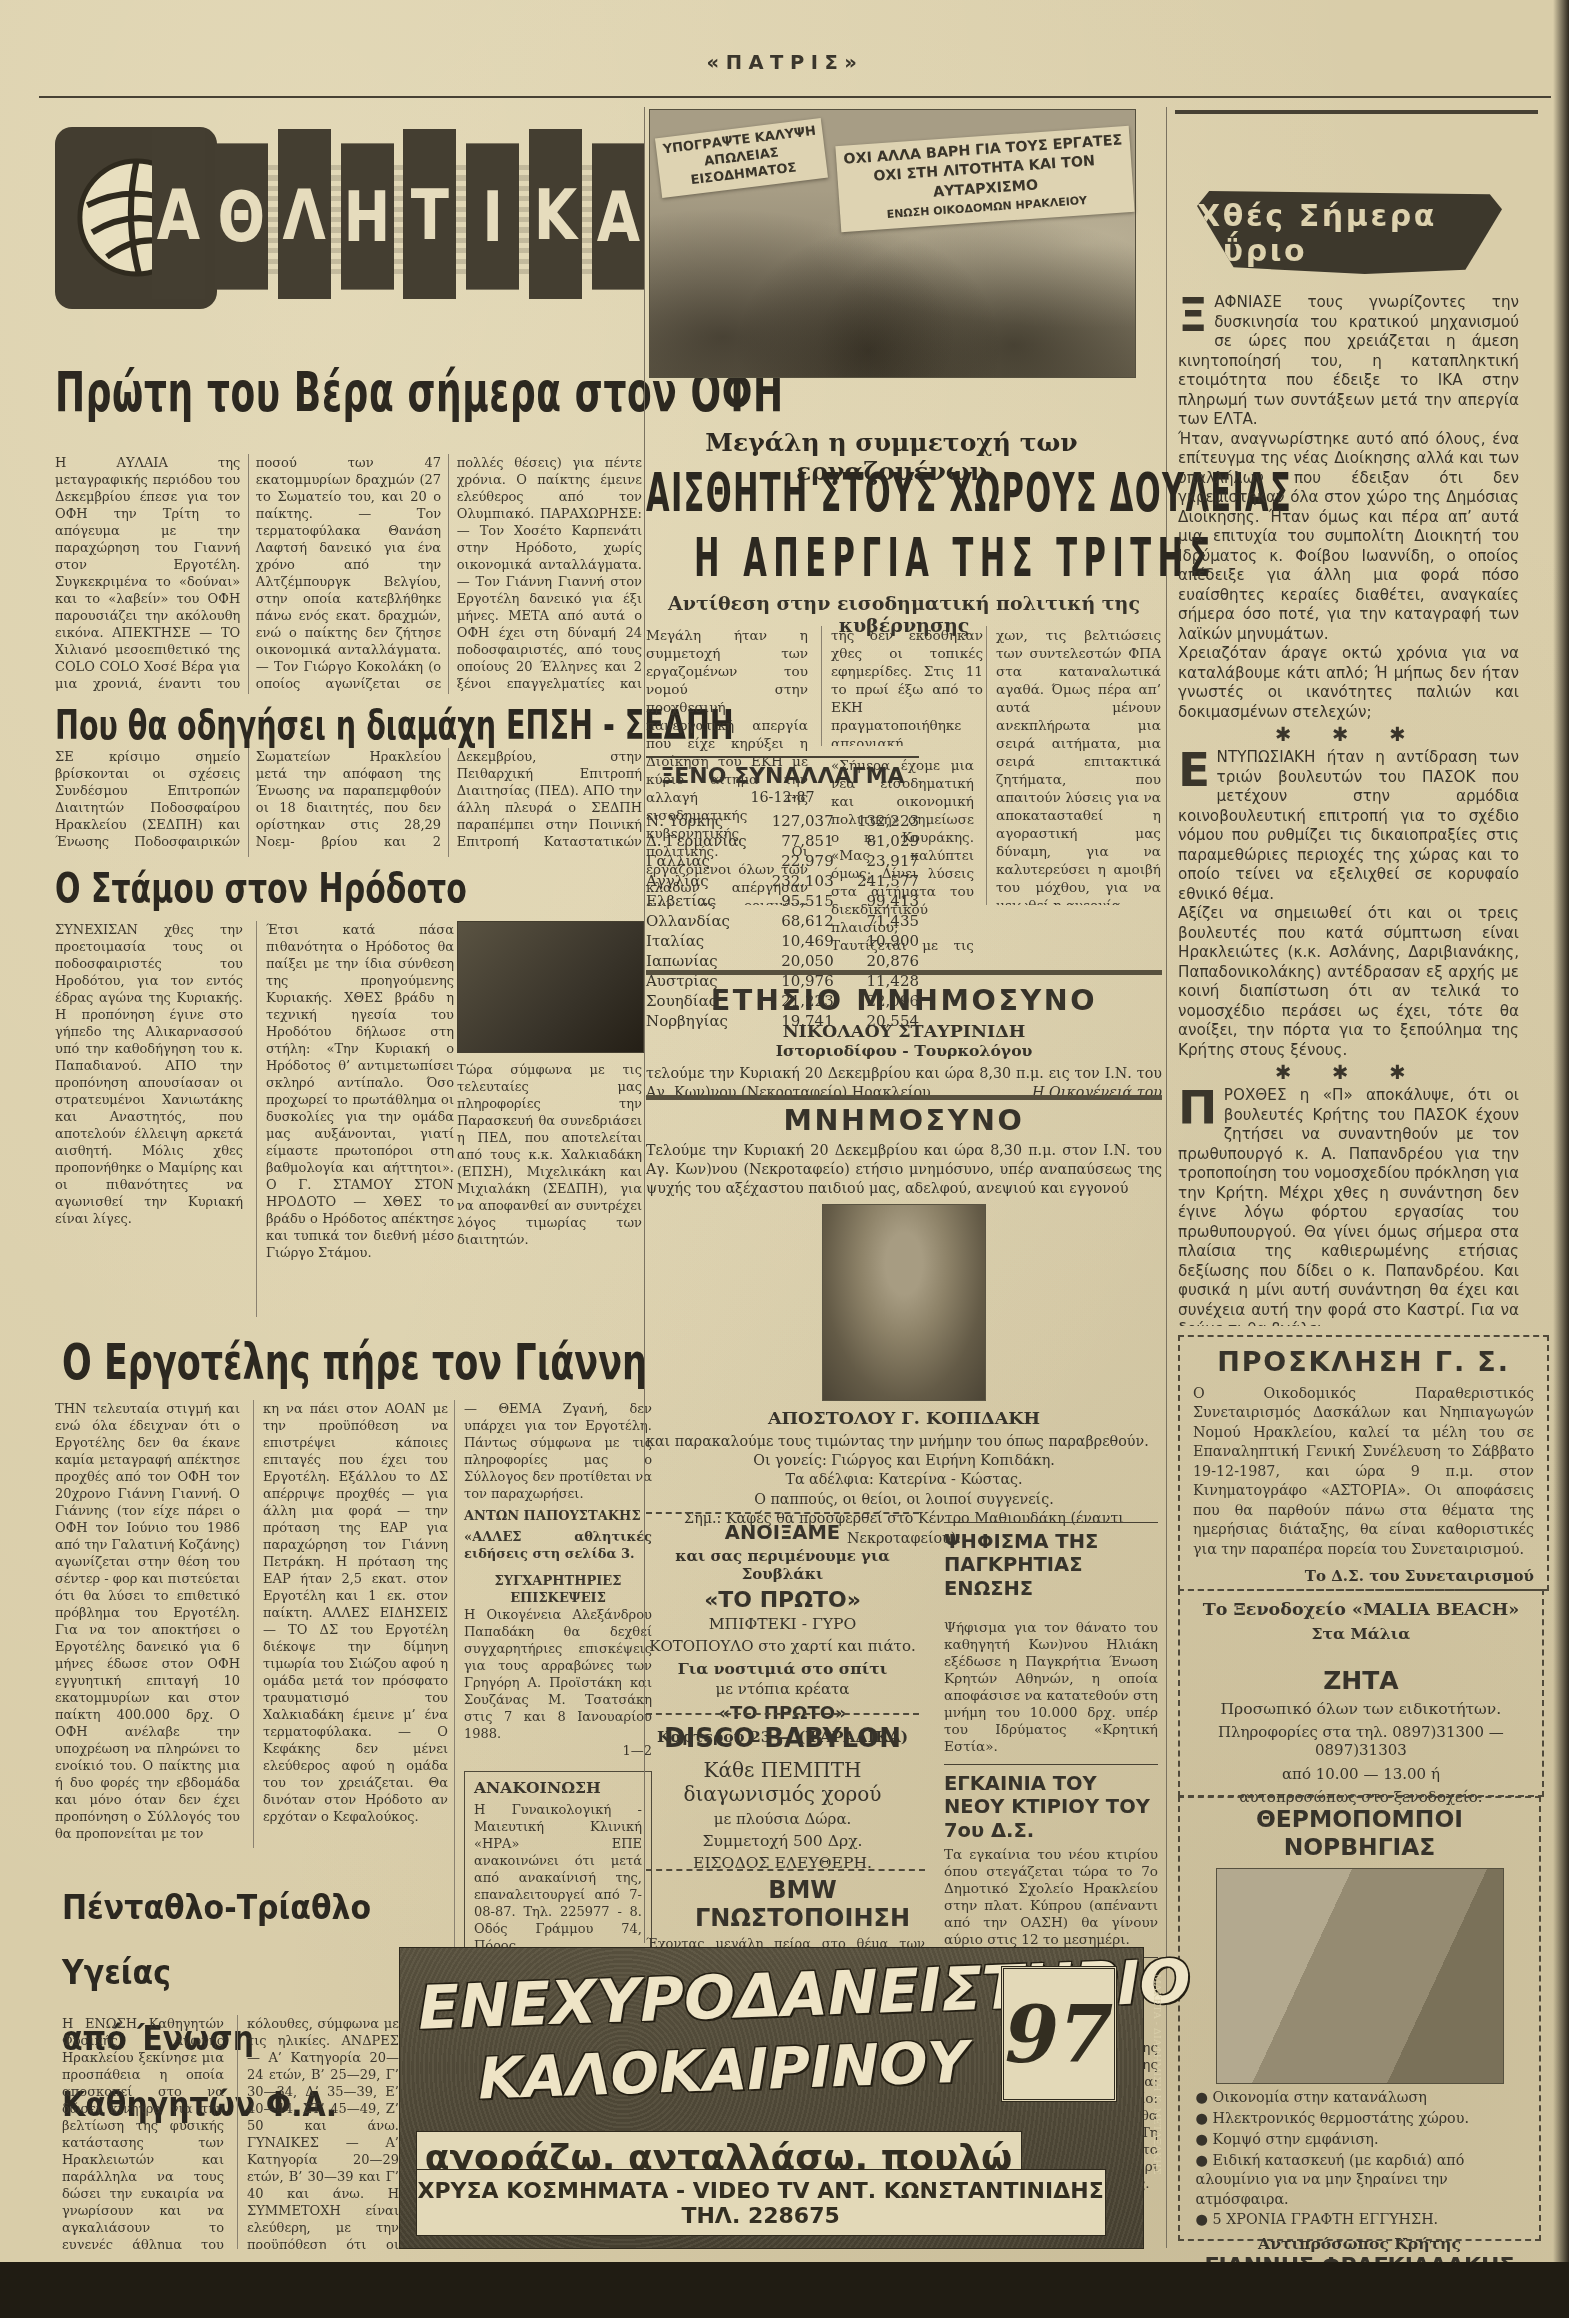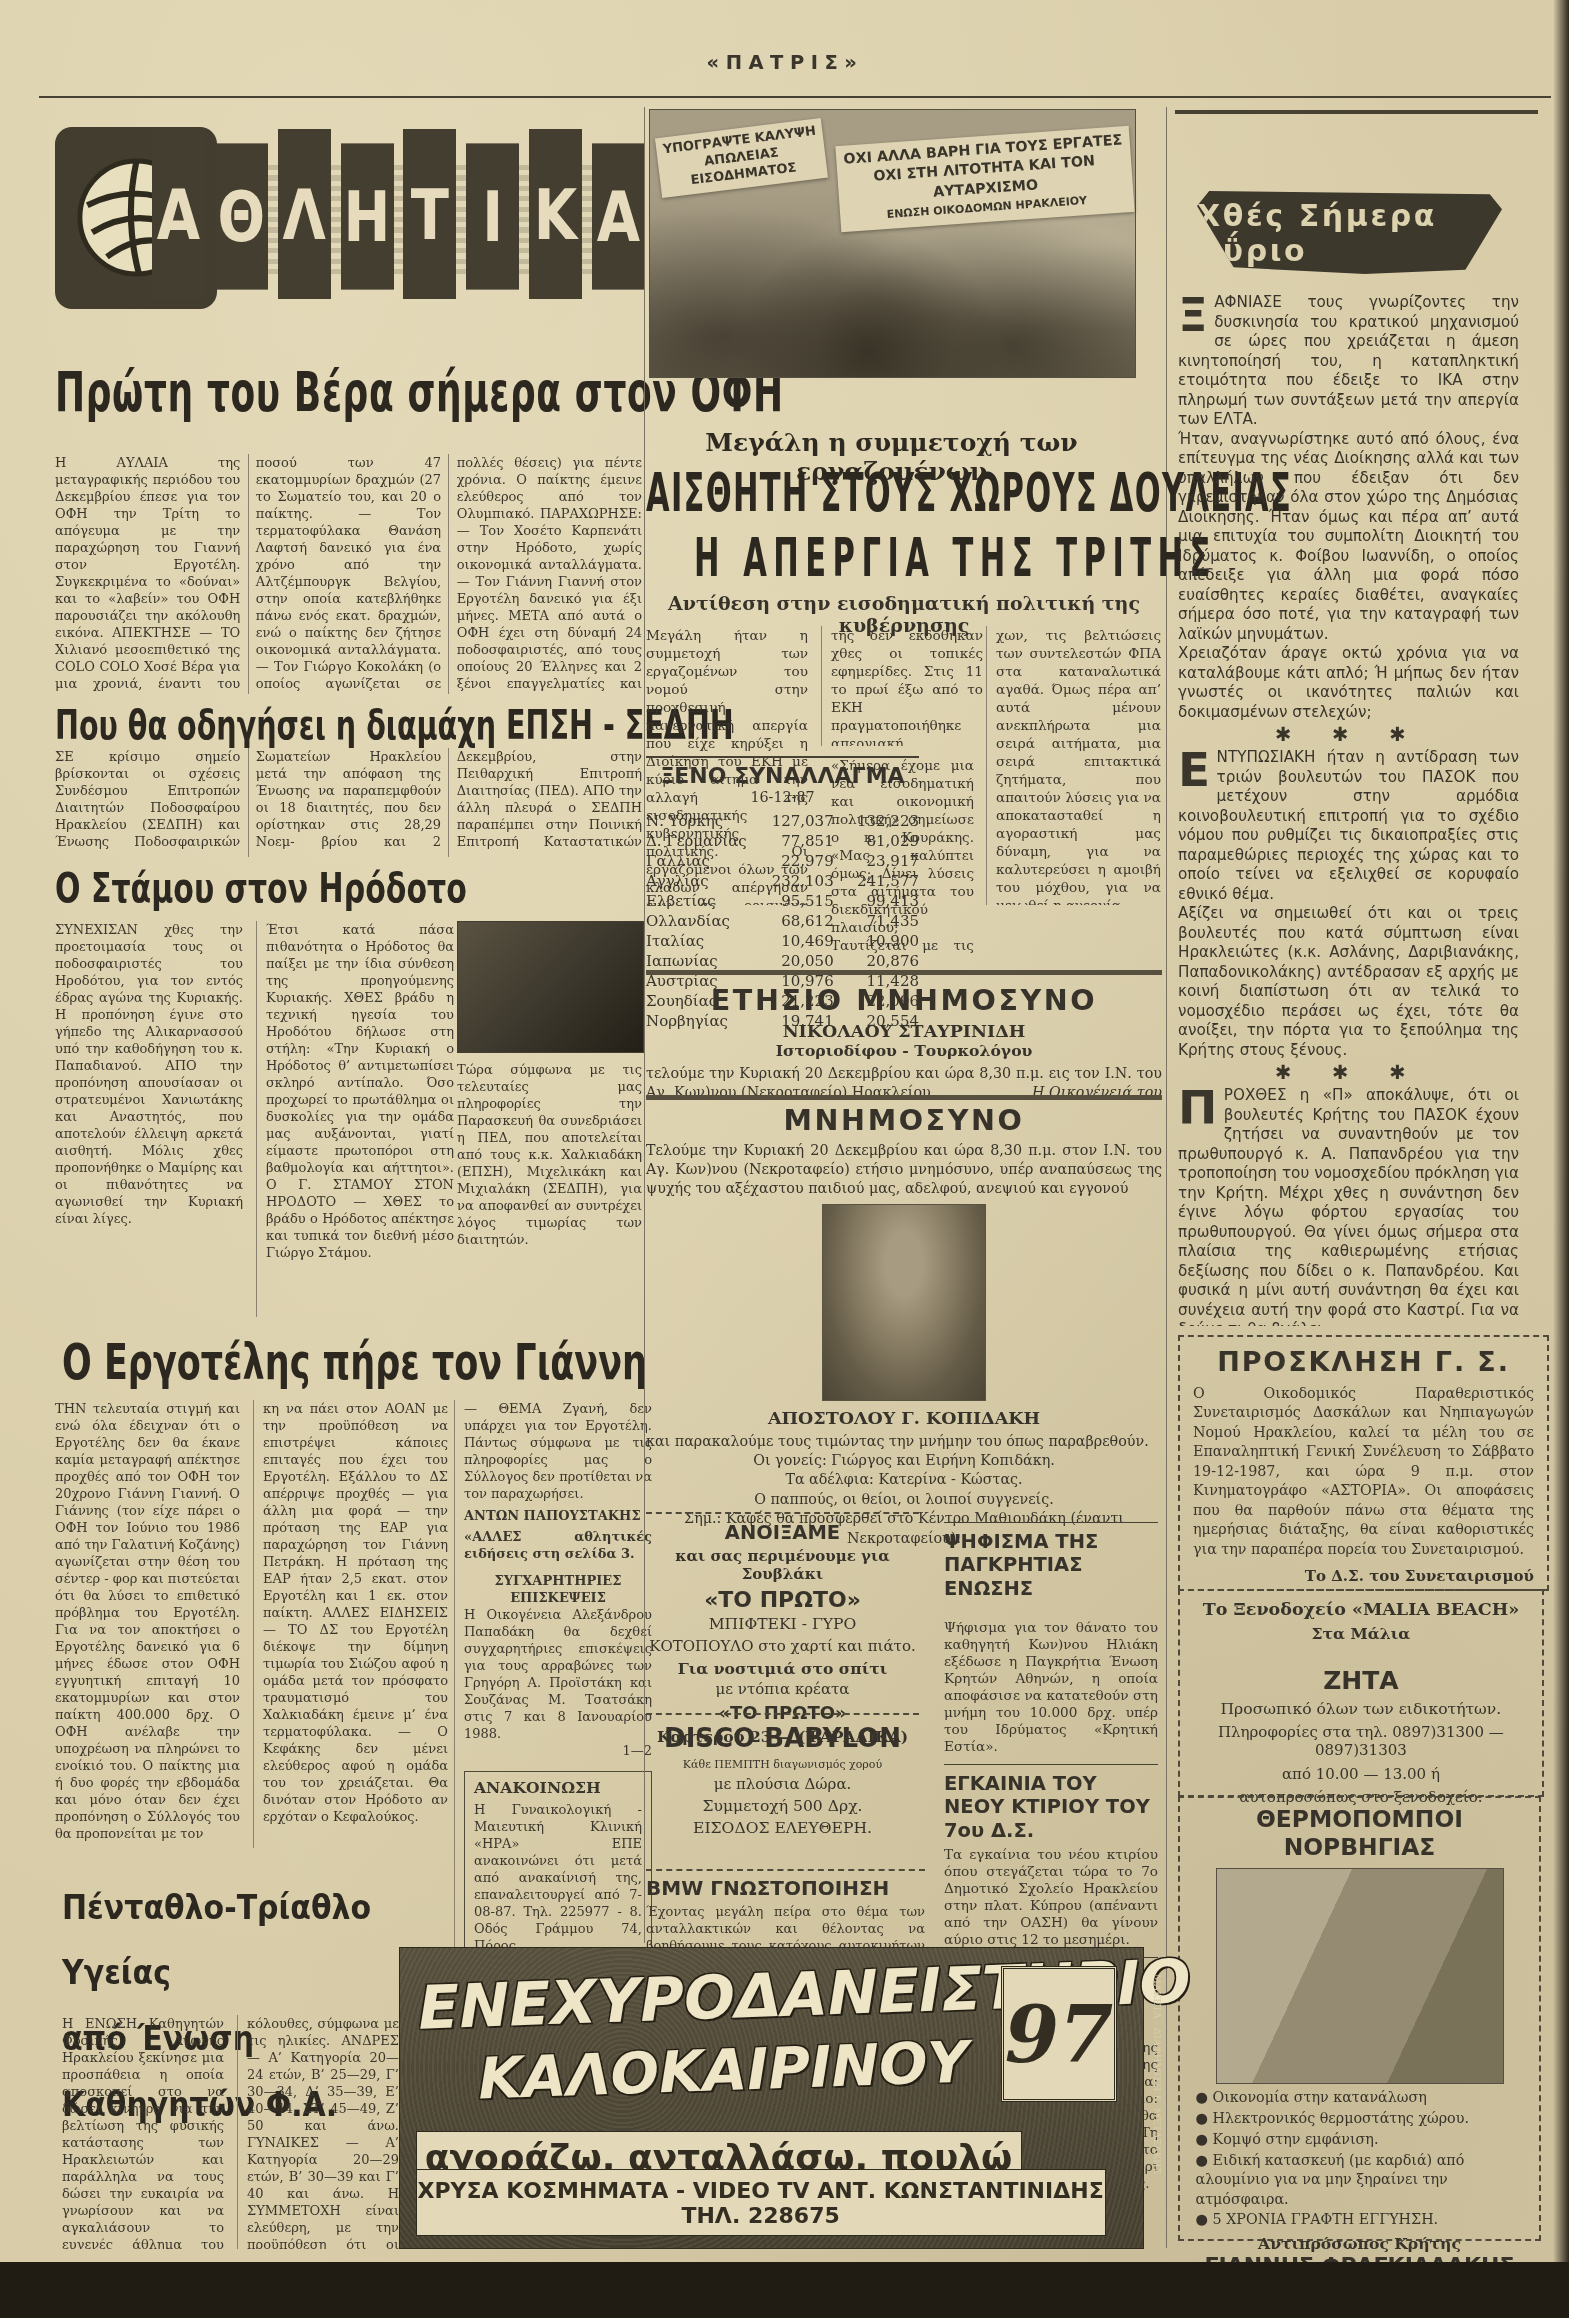--- a/index.html
+++ b/index.html
@@ -297,28 +297,28 @@
     <div style="font-size:15.6px;margin-top:2.6px;">ΜΠΙΦΤΕΚΙ - ΓΥΡΟ</div>
     <div style="font-size:15px;margin-top:3.9px;">ΚΟΤΟΠΟΥΛΟ στο χαρτί και πιάτο.</div>
     <div style="font-size:15.6px;font-weight:bold;margin-top:3.9px;">Για νοστιμιά στο σπίτι</div>
     <div style="font-size:15px;margin-top:2.6px;">με ντόπια κρέατα</div>
     <div class="big" style="font-size:18px;margin-top:3.9px;">«ΤΟ ΠΡΩΤΟ»</div>
     <div style="font-size:15.6px;font-weight:bold;margin-top:3.9px;">Καρτερού 23 — (ΨΑΡΑΔΙΚΑ)</div>
   </div>
 
   <div class="ad" style="left:646px;top:1713px;width:273px;border-top:2.6px dashed #4f493a;padding-top:7.8px;">
     <div class="big" style="font-size:26px;">DISCO BABYLON</div>
-    <div style="font-size:11px;margin-top:5.2px;">Κάθε ΠΕΜΠΤΗ διαγωνισμός χορού</div>
+    <div style="font-size:20px;margin-top:5.2px;">Κάθε ΠΕΜΠΤΗ διαγωνισμός χορού</div>
     <div style="font-size:15px;margin-top:3.9px;">με πλούσια Δώρα.</div>
     <div style="font-size:15.6px;margin-top:3.9px;">Συμμετοχή 500 Δρχ.</div>
     <div style="font-size:15.6px;margin-top:3.9px;">ΕΙΣΟΔΟΣ ΕΛΕΥΘΕΡΗ.</div>
   </div>
 
   <div class="ad" style="left:646px;top:1869px;width:279px;border-top:2.6px dashed #4f493a;padding-top:5.2px;text-align:left;">
-    <div class="big" style="font-size:20px;text-align:left;">BMW  ΓΝΩΣΤΟΠΟΙΗΣΗ</div>
+    <div class="big" style="font-size:24px;text-align:center;margin-left:34px;">BMW  ΓΝΩΣΤΟΠΟΙΗΣΗ</div>
     <div class="body-txt" style="font-size:13px;margin-top:2.6px;">Έχοντας μεγάλη πείρα στο θέμα των ανταλλακτικών και θέλοντας να βοηθήσουμε τους κατόχους αυτοκινήτων BMW, παραλάβαμε και διαθέτουμε, σε πολύ καλές τιμές, γνήσια ανταλλακτικά, Εισαγωγής μας από Δυτ. Γερμανία.</div>
     <div style="font-weight:bold;font-size:14.3px;text-align:center;">ΚΥΒΟΣ Ε.Π.Ε.</div>
     <div style="font-size:13px;text-align:center;">Εισαγωγές Ανταλλακτικά. Εθν. Αντιστάσεως 119</div>
     <div style="font-weight:bold;font-size:13.6px;text-align:center;">Τηλ. 220687 - ΗΡΑΚΛΕΙΟ</div>
     <div style="font-size:11.7px;">1—6</div>
   </div>
 
   <div class="abs" style="left:944px;top:1522px;width:214px;">
     <div class="rule-h" style="position:static;width:100%;margin-bottom:6.5px;height:1.3px;"></div>
     <div class="nhead">ΨΗΦΙΣΜΑ ΤΗΣ ΠΑΓΚΡΗΤΙΑΣ ΕΝΩΣΗΣ</div>

